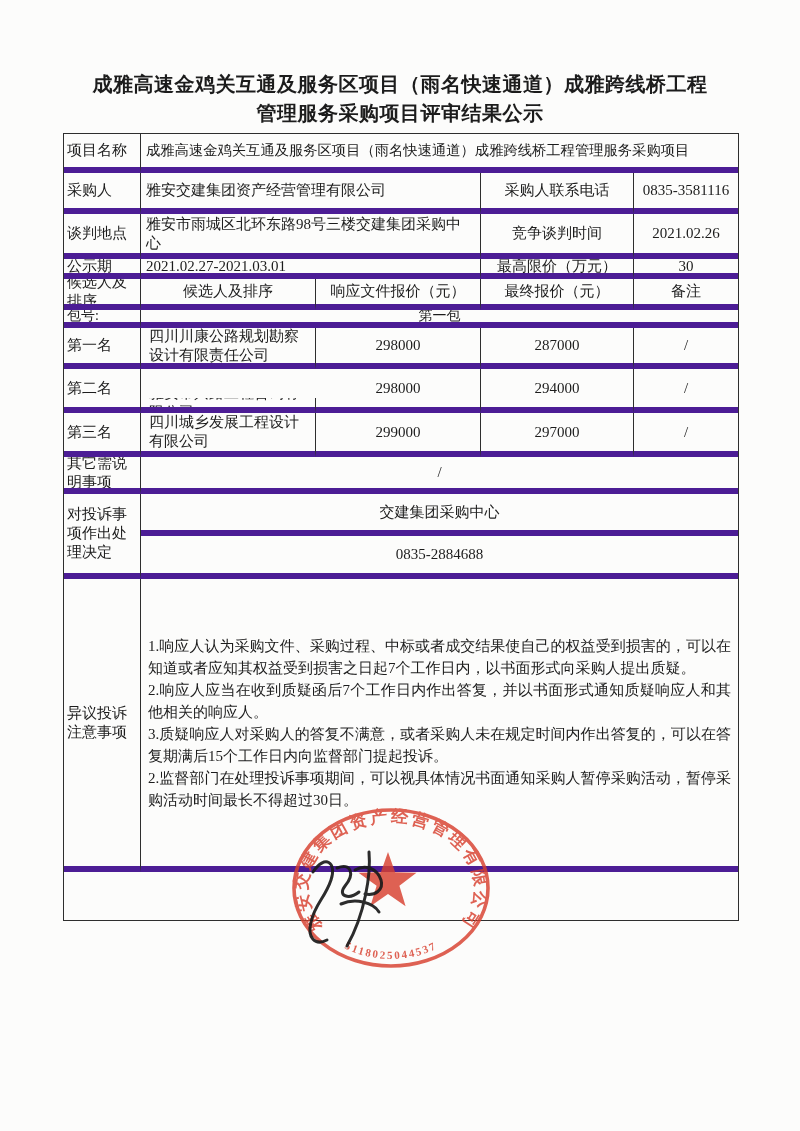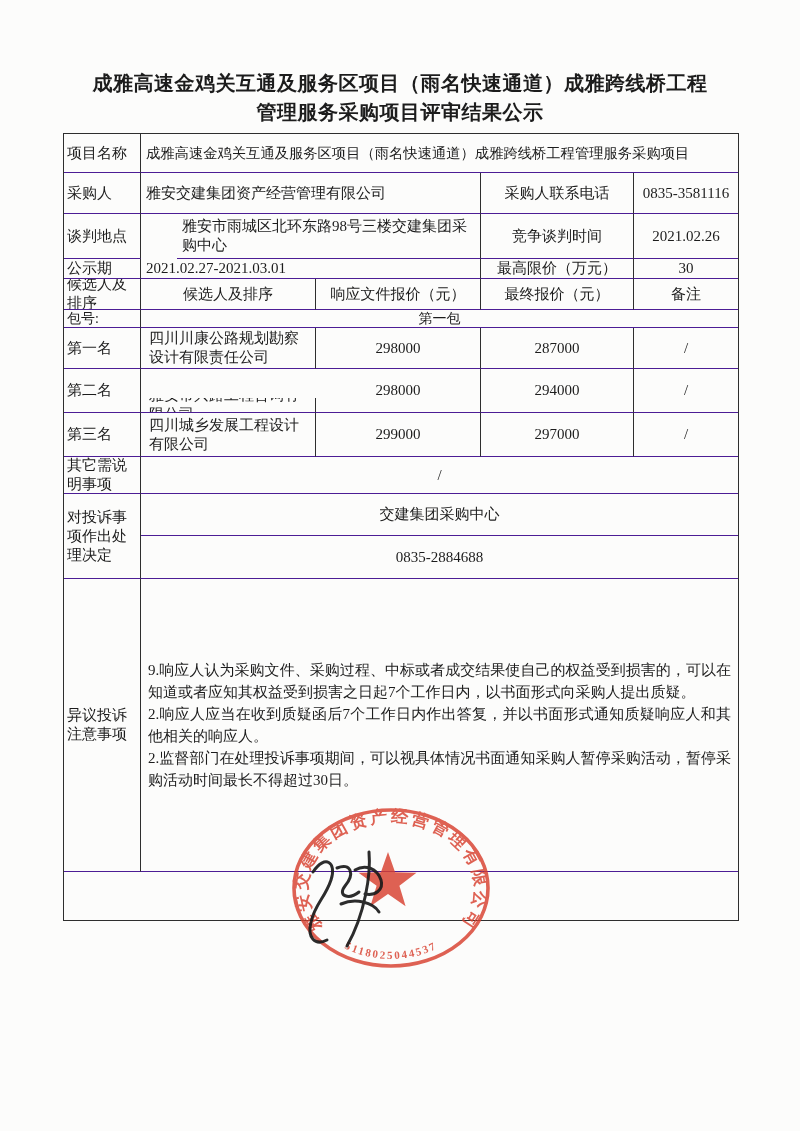--- a/index.html
+++ b/index.html
@@ -8,32 +8,31 @@
     background:#fcfcfb;
     font-family:"Liberation Serif","DejaVu Serif",serif;
     color:#1c1c1c;
     position:relative;
     overflow:hidden;
   }
   .title{
     position:absolute;left:85px;top:70px;width:630px;
     text-align:center;font-size:20px;font-weight:bold;line-height:29px;
     letter-spacing:0.5px;
-    font-family:Liberation Mono, monospace;
   }
   .doc-table{
     position:absolute;left:63px;top:133px;width:674px;
     display:grid;
     grid-template-columns:77px 175px 165px 153px 104px;
     grid-template-rows:39px 41px 45px 20px 31px 18px 41px 44px 44px 37px 42px 43px 293px 48px;
     border:1px solid #2e2e2e;
   }
   .cell{
     border-right:1px solid #2e2e2e;
-    border-bottom:1px solid #4c1d95;
+    border-bottom:6px solid #4c1d95;
     box-sizing:border-box;
     display:flex;align-items:center;
     padding:1px 5px;
     font-size:15px;line-height:19px;
     overflow:hidden;
   }
   .lab{padding:1px 3px;}
   .c{justify-content:center;text-align:center;}
   .br0{border-right:none;}
   .bb0{border-bottom:none;}
@@ -59,21 +58,21 @@
 
   <div class="cell lab" style="grid-row:1;grid-column:1;">项目名称</div>
   <div class="cell br0 oneline" style="grid-row:1;grid-column:2/6;">成雅高速金鸡关互通及服务区项目（雨名快速通道）成雅跨线桥工程管理服务采购项目</div>
 
   <div class="cell lab" style="grid-row:2;grid-column:1;">采购人</div>
   <div class="cell" style="grid-row:2;grid-column:2/4;">雅安交建集团资产经营管理有限公司</div>
   <div class="cell c" style="grid-row:2;grid-column:4;">采购人联系电话</div>
   <div class="cell c br0" style="grid-row:2;grid-column:5;">0835-3581116</div>
 
   <div class="cell lab" style="grid-row:3;grid-column:1;">谈判地点</div>
-  <div class="cell" style="grid-row:3;grid-column:2/4;margin-left:36px;">雅安市雨城区北环东路98号三楼交建集团采购中心</div>
+  <div class="cell" style="grid-row:3;grid-column:2/4;">雅安市雨城区北环东路98号三楼交建集团采购中心</div>
   <div class="cell c" style="grid-row:3;grid-column:4;">竞争谈判时间</div>
   <div class="cell c br0" style="grid-row:3;grid-column:5;">2021.02.26</div>
 
   <div class="cell lab" style="grid-row:4;grid-column:1;">公示期</div>
   <div class="cell" style="grid-row:4;grid-column:2/4;">2021.02.27-2021.03.01</div>
   <div class="cell c" style="grid-row:4;grid-column:4;">最高限价（万元）</div>
   <div class="cell c br0" style="grid-row:4;grid-column:5;">30</div>
 
   <div class="cell lab" style="grid-row:5;grid-column:1;">候选人及排序</div>
   <div class="cell c" style="grid-row:5;grid-column:2;">候选人及排序</div>
@@ -104,22 +103,23 @@
 
   <div class="cell lab" style="grid-row:10;grid-column:1;">其它需说明事项</div>
   <div class="cell c br0" style="grid-row:10;grid-column:2/6;">/</div>
 
   <div class="cell lab" style="grid-row:11/13;grid-column:1;">对投诉事项作出处理决定</div>
   <div class="cell c br0" style="grid-row:11;grid-column:2/6;text-align:right;">交建集团采购中心</div>
   <div class="cell c br0" style="grid-row:12;grid-column:2/6;">0835-2884688</div>
 
   <div class="cell lab" style="grid-row:13;grid-column:1;">异议投诉注意事项</div>
   <div class="cell br0 objection-text" style="grid-row:13;grid-column:2/6;">
-    <div>9.响应人认为采购文件、采购过程、中标或者成交结果使自己的权益受到损害的，可以在知道或者应知其权益受到损害之日起7个工作日内，以书面形式向采购人提出质疑。</div>
+    <div>1.响应人认为采购文件、采购过程、中标或者成交结果使自己的权益受到损害的，可以在知道或者应知其权益受到损害之日起7个工作日内，以书面形式向采购人提出质疑。</div>
     <div>2.响应人应当在收到质疑函后7个工作日内作出答复，并以书面形式通知质疑响应人和其他相关的响应人。</div>
+    <div>3.质疑响应人对采购人的答复不满意，或者采购人未在规定时间内作出答复的，可以在答复期满后15个工作日内向监督部门提起投诉。</div>
     <div>2.监督部门在处理投诉事项期间，可以视具体情况书面通知采购人暂停采购活动，暂停采购活动时间最长不得超过30日。</div>
   </div>
 
 </div>
 
 <svg class="stamp" viewBox="0 0 212 172" xmlns="http://www.w3.org/2000/svg" xmlns:xlink="http://www.w3.org/1999/xlink">
   <defs>
     <path id="arcTop" d="M 39.8,124.7 A 84,66 0 1 1 172.2,124.7" fill="none"></path>
     <path id="arcBottom" d="M 55.5,142.1 A 88,71 0 0 0 156.5,142.1" fill="none"></path>
   </defs>

